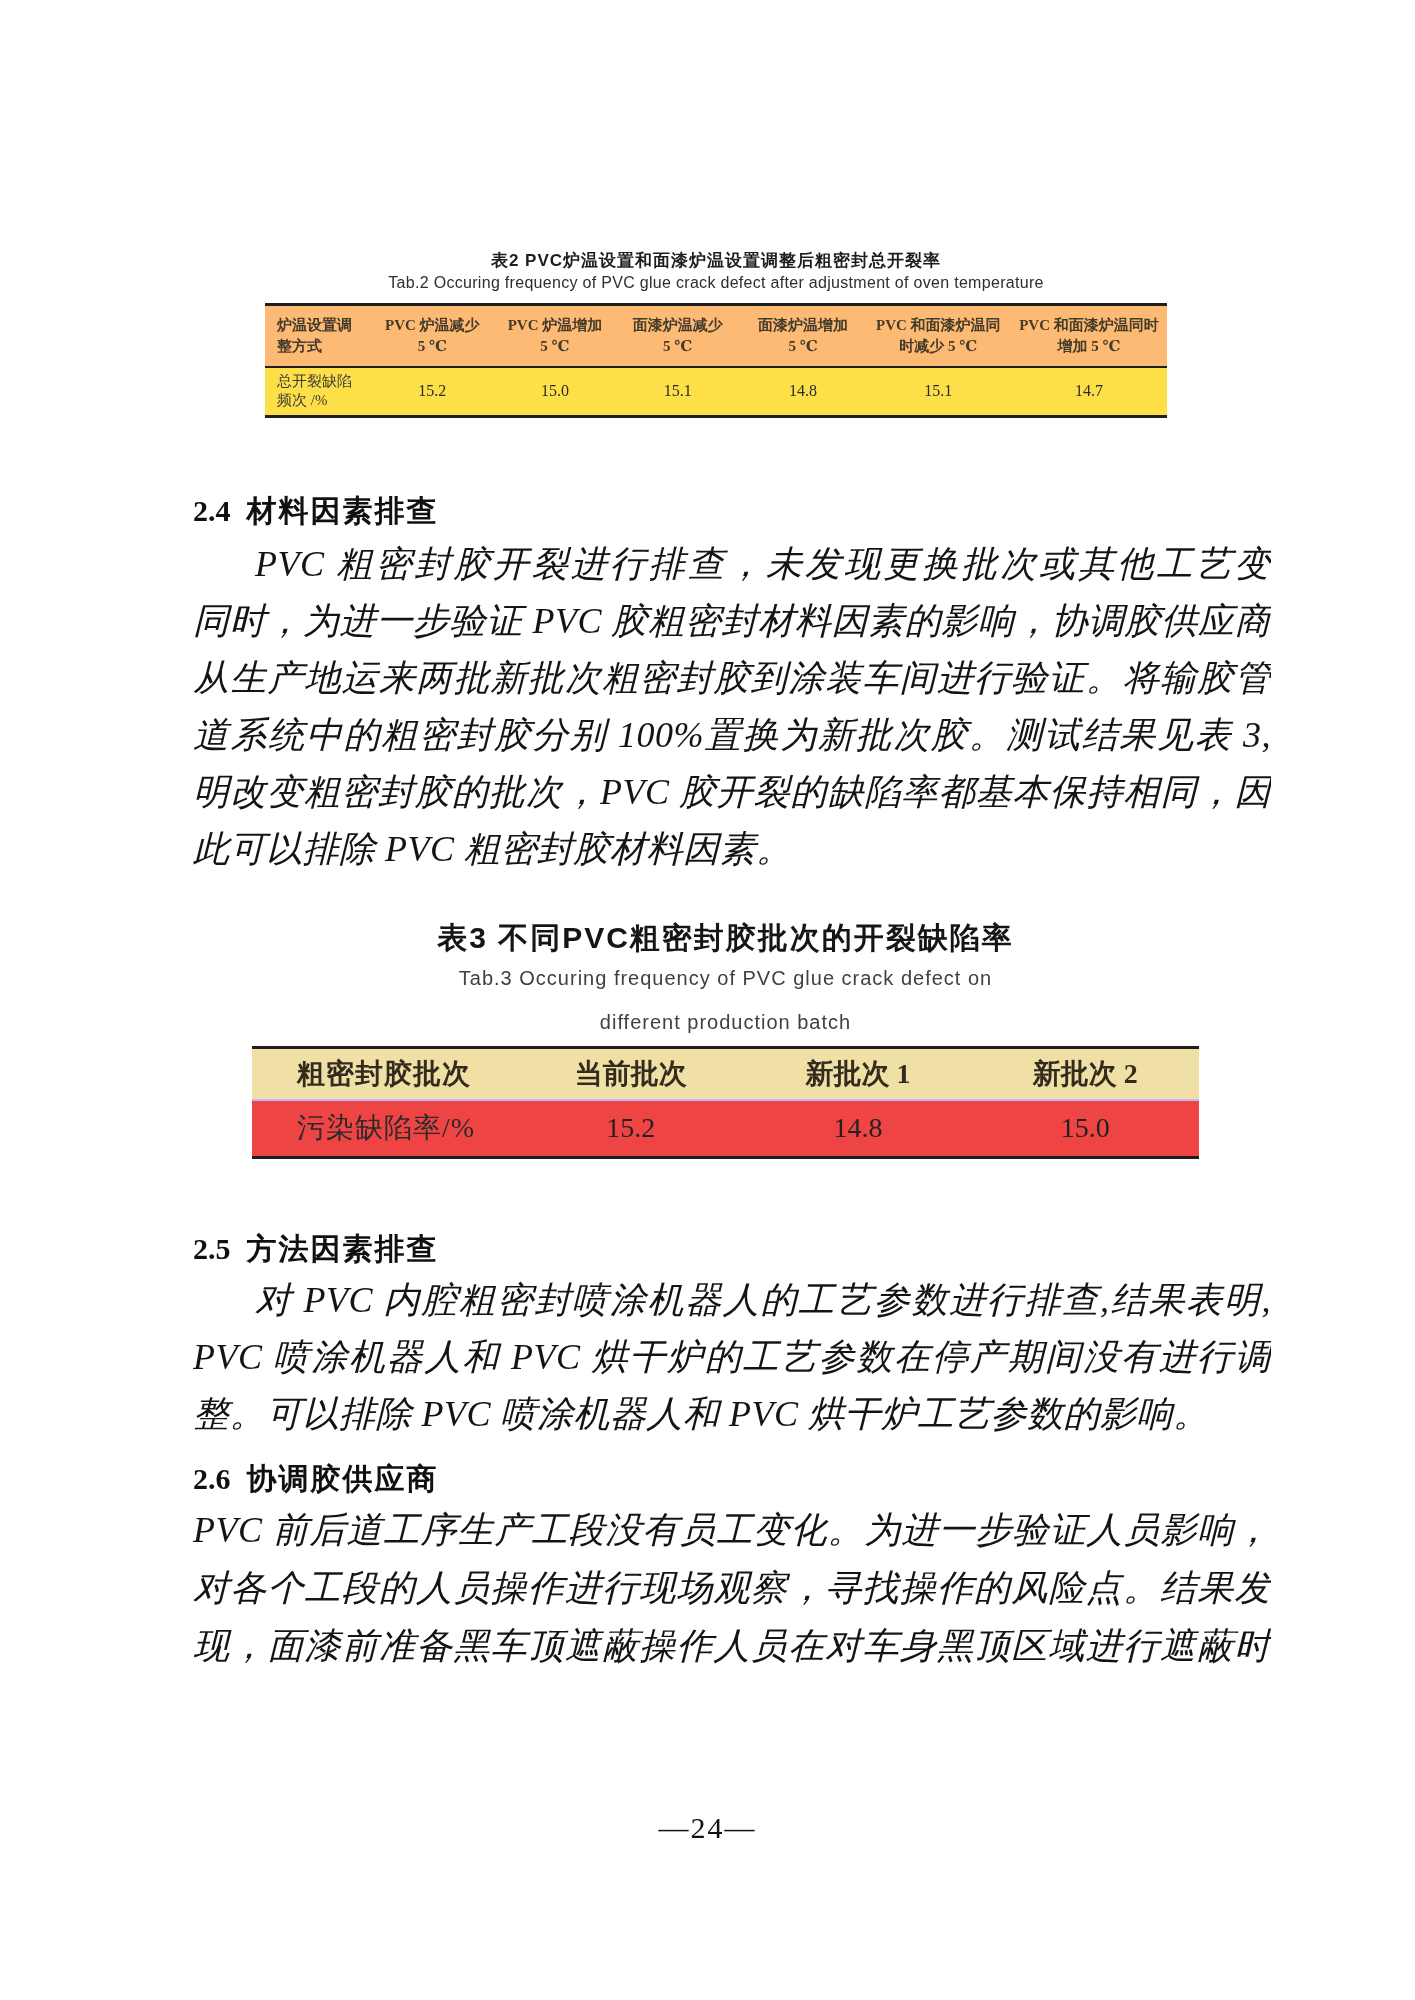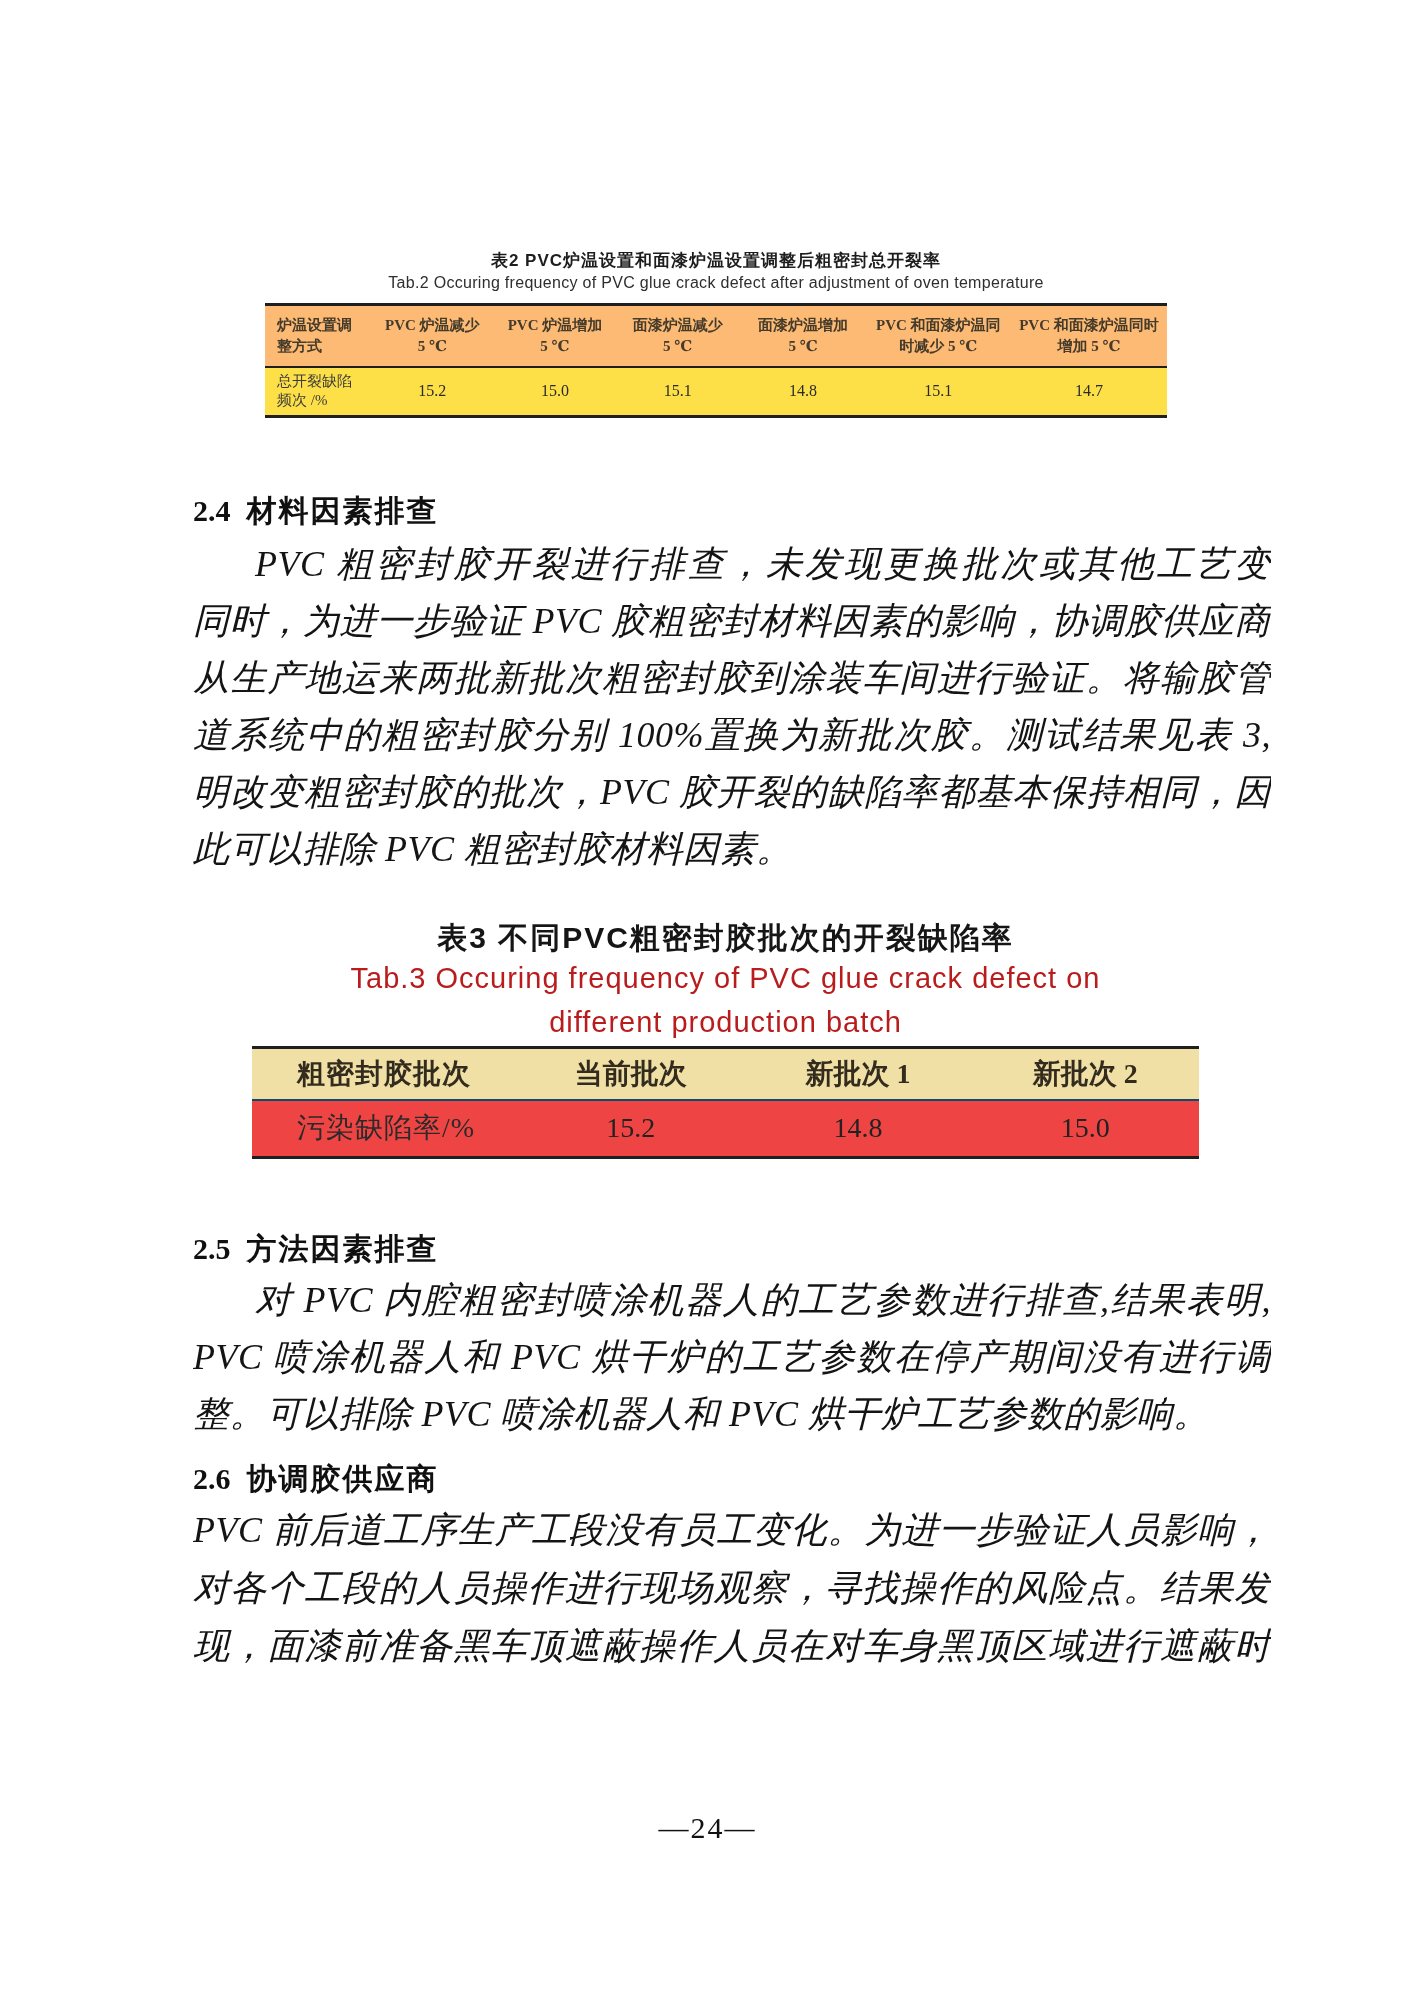--- a/index.html
+++ b/index.html
@@ -33,26 +33,26 @@
               letter-spacing:.5px;overflow:hidden;}
   .para.p26 .line{height:58px;line-height:58px;}
   .para .line.ind{text-indent:62px;}
   .para .line.last{text-align-last:left;}
 
   
   .t3block{position:absolute;left:252px;top:920px;width:947px;}
   .t3cap-zh{text-align:center;font-family:"Liberation Sans","DejaVu Sans",sans-serif;
             font-weight:bold;font-size:30px;line-height:36px;color:#151515;letter-spacing:2px;}
   .t3cap-en{text-align:center;font-family:"Liberation Sans","DejaVu Sans",sans-serif;
-            font-size:29px;line-height:44px;color:#b91c1c;letter-spacing:1px;}
+            font-size:20px;line-height:44px;color:#404040;letter-spacing:1px;}
   table.t3{width:100%;margin-top:2px;border-collapse:collapse;table-layout:fixed;
            border-top:3px solid #1f1f1f;border-bottom:3px solid #1f1f1f;}
   .t3 col.c0{width:28%}.t3 col.c1{width:24%}.t3 col.c2{width:24%}.t3 col.c3{width:24%}
   .t3 thead tr{background:#f0e0a6;height:52px;}
-  .t3 thead{border-bottom:2px solid #0c4a6e;}
+  .t3 thead{border-bottom:2px solid #c4b5fd;}
   .t3 th{font-weight:bold;font-size:28px;color:#332c1e;text-align:center;vertical-align:middle;}
   .t3 th.rowhead{text-align:left;padding-left:45px;letter-spacing:1px;}
   .t3 tbody tr{height:58px;background:#ef4444;}
   .t3 tbody th{font-weight:normal;color:#2a2a2a;}
   .t3 td{font-size:28px;color:#222;text-align:center;vertical-align:middle;}
 
   .pageno{position:absolute;top:1813px;left:0;width:100%;text-align:center;
           font-size:30px;line-height:30px;color:#111;letter-spacing:2px;}
 </style>
 </head>

